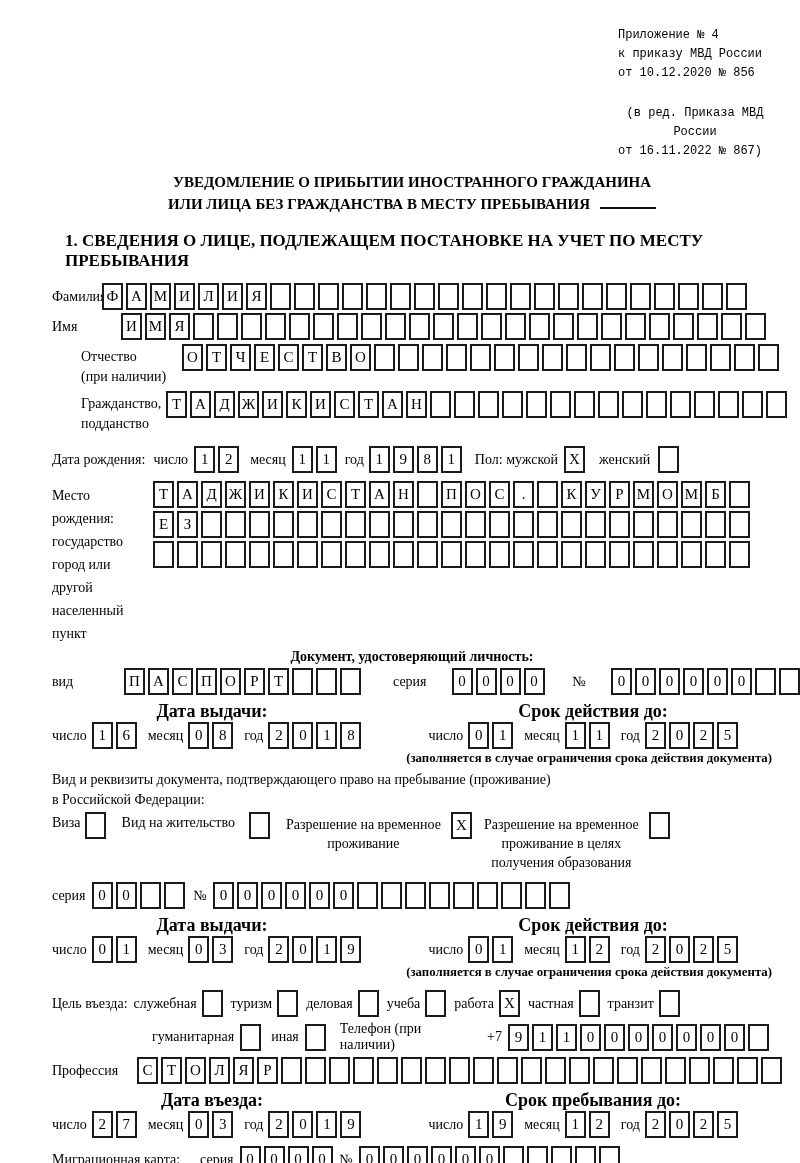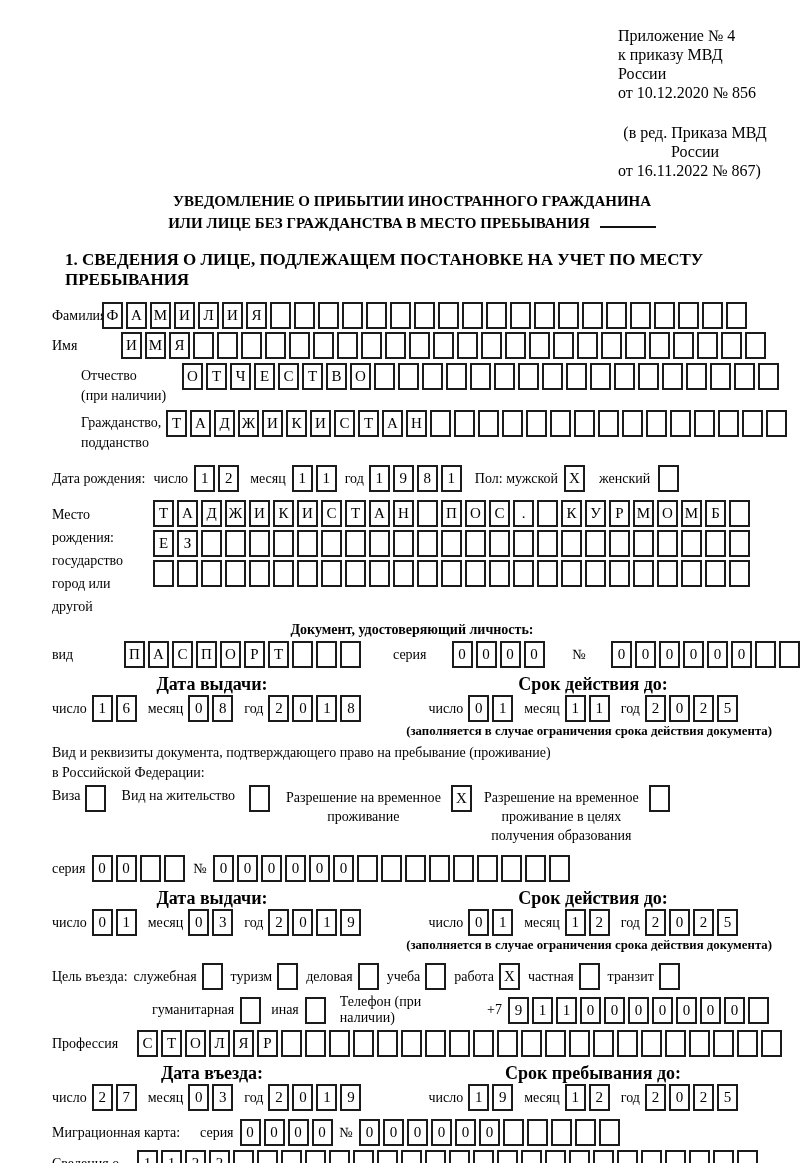--- a/index.html
+++ b/index.html
@@ -2,21 +2,21 @@
 <html><head>
 <meta charset="utf-8">
 <style>
   * { margin:0; padding:0; box-sizing:border-box; }
   html,body { background:#e9e9e9; }
   .page {
     width:800px; height:1163px; background:#ffffff; color:#000;
     font-family:"Liberation Serif", serif; font-size:14px;
     padding:26px 28px 0 52px; margin:0 auto; position:relative; overflow:hidden;
   }
-  .hdr { margin-left:566px; line-height:19px; font-size:16px; }
+  .hdr { margin-left:566px; line-height:19px; font-size:12px;font-family:Liberation Mono, monospace; }
   .hdr .ed { margin-top:21px;text-align:center; }
   .forma { text-align:right; padding-right:10px; font-weight:bold; font-size:15px; margin-top:14px; letter-spacing:.5px; }
   .title { text-align:center; font-weight:bold; font-size:15px; line-height:22px; margin-top:10px; }
   .u-line { display:inline-block; width:56px; height:13px; border-bottom:2px solid #111; margin-left:10px; }
   .sect { font-weight:bold; font-size:17px; margin-top:16px; margin-left:13px; }
 
   .frow { display:flex; align-items:center; }
   .align-top { align-items:flex-start; }
   .stack { display:flex; flex-direction:column; }
   .brow { display:flex; flex-wrap:nowrap; }
@@ -58,21 +58,21 @@
     <div>к приказу МВД России</div>
     <div>от 10.12.2020 № 856</div>
     <div class="ed">(в ред. Приказа МВД России</div>
     <div>от 16.11.2022 № 867)</div>
   </div>
 
 
   <div class="title">
     <div>УВЕДОМЛЕНИЕ О ПРИБЫТИИ ИНОСТРАННОГО ГРАЖДАНИНА</div>
     <div>
-      <span>ИЛИ ЛИЦЕ БЕЗ ГРАЖДАНСТВА В МЕСТО ПРЕБЫВАНИЯ</span><span class="u-line"></span>
+      <span>ИЛИ ЛИЦА БЕЗ ГРАЖДАНСТВА В МЕСТУ ПРЕБЫВАНИЯ</span><span class="u-line"></span>
     </div>
   </div>
 
   <div class="sect">1. СВЕДЕНИЯ О ЛИЦЕ, ПОДЛЕЖАЩЕМ ПОСТАНОВКЕ НА УЧЕТ ПО МЕСТУ ПРЕБЫВАНИЯ</div>
 
   <div class="frow mt12">
     <span class="flabel w50">Фамилия</span>
     <div class="brow">
         <span class="cbox">Ф</span>
         <span class="cbox">А</span>
@@ -229,20 +229,21 @@
     <span class="cbox check">X</span>
     <span class="ml14 mr8">женский</span>
     <span class="cbox check"></span>
   </div>
 
   <div class="frow align-top mt8">
     <div class="flabel w101 lh23 pt3">
       <div>Место рождения:</div>
       <div>государство</div>
       <div>город или другой</div>
+      <div>населенный пункт</div>
     </div>
     <div class="stack">
       <div class="brow mb3">
           <span class="cbox">Т</span>
           <span class="cbox">А</span>
           <span class="cbox">Д</span>
           <span class="cbox">Ж</span>
           <span class="cbox">И</span>
           <span class="cbox">К</span>
           <span class="cbox">И</span>

